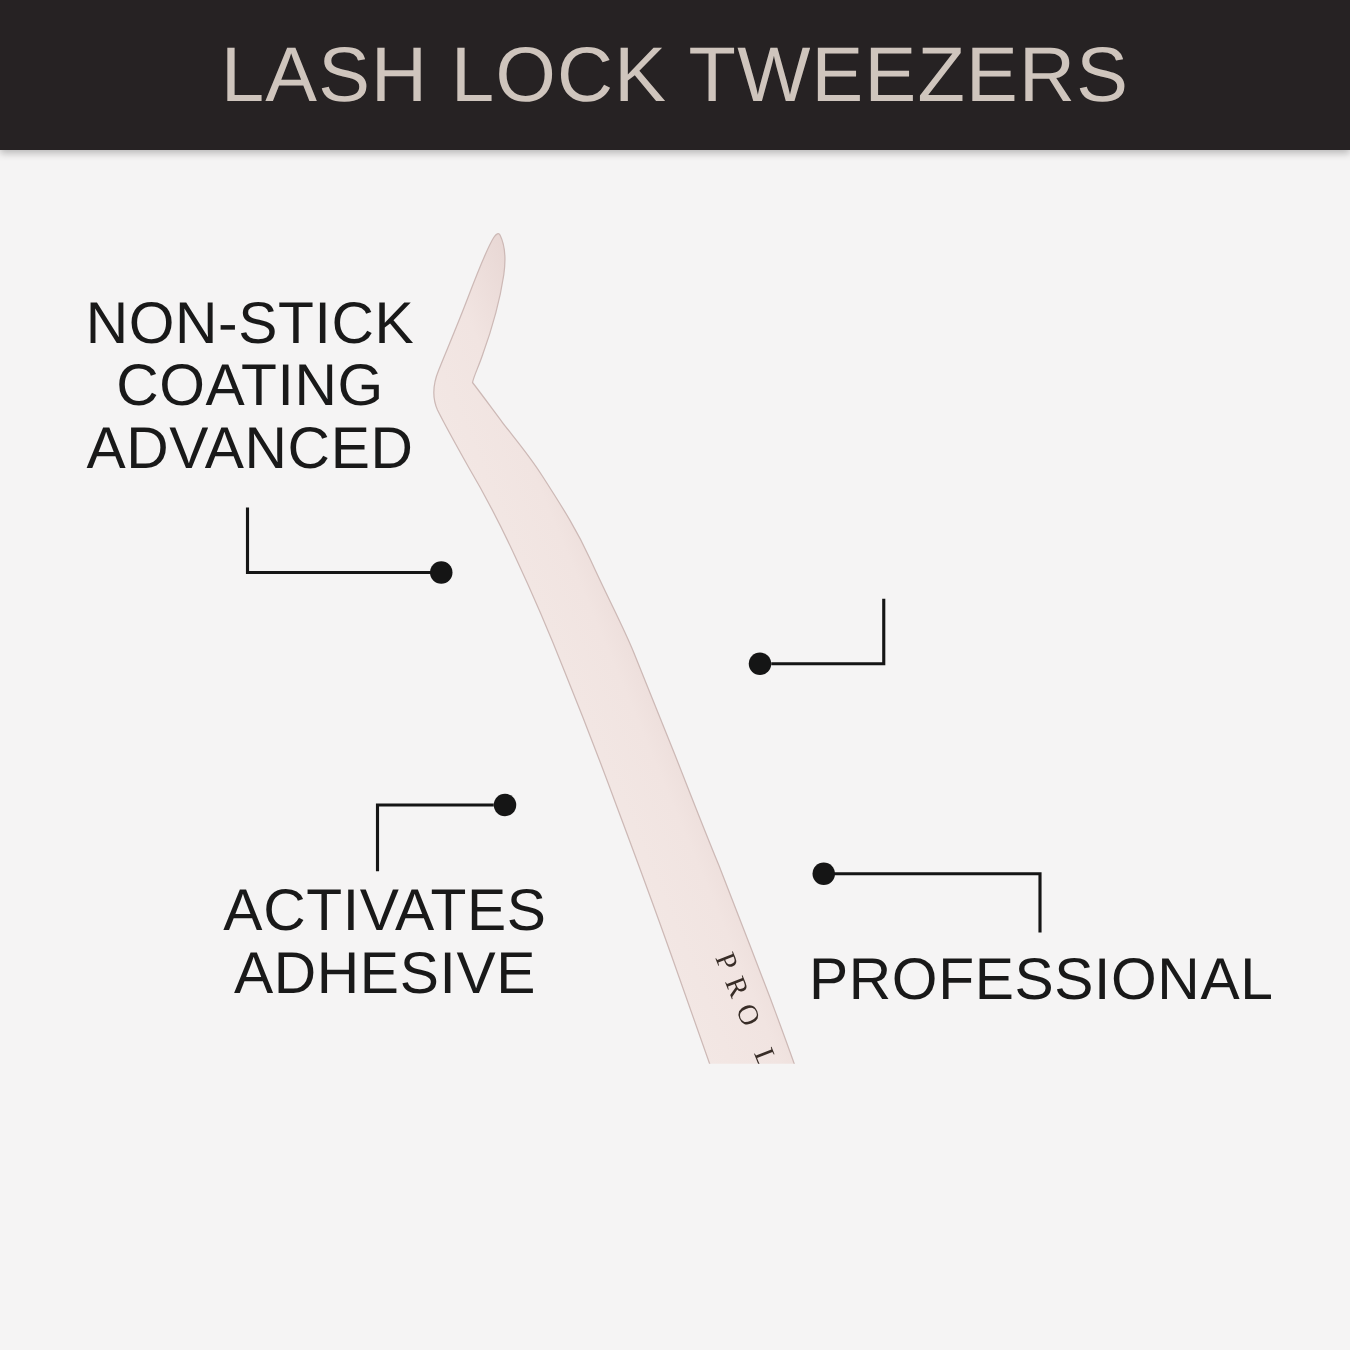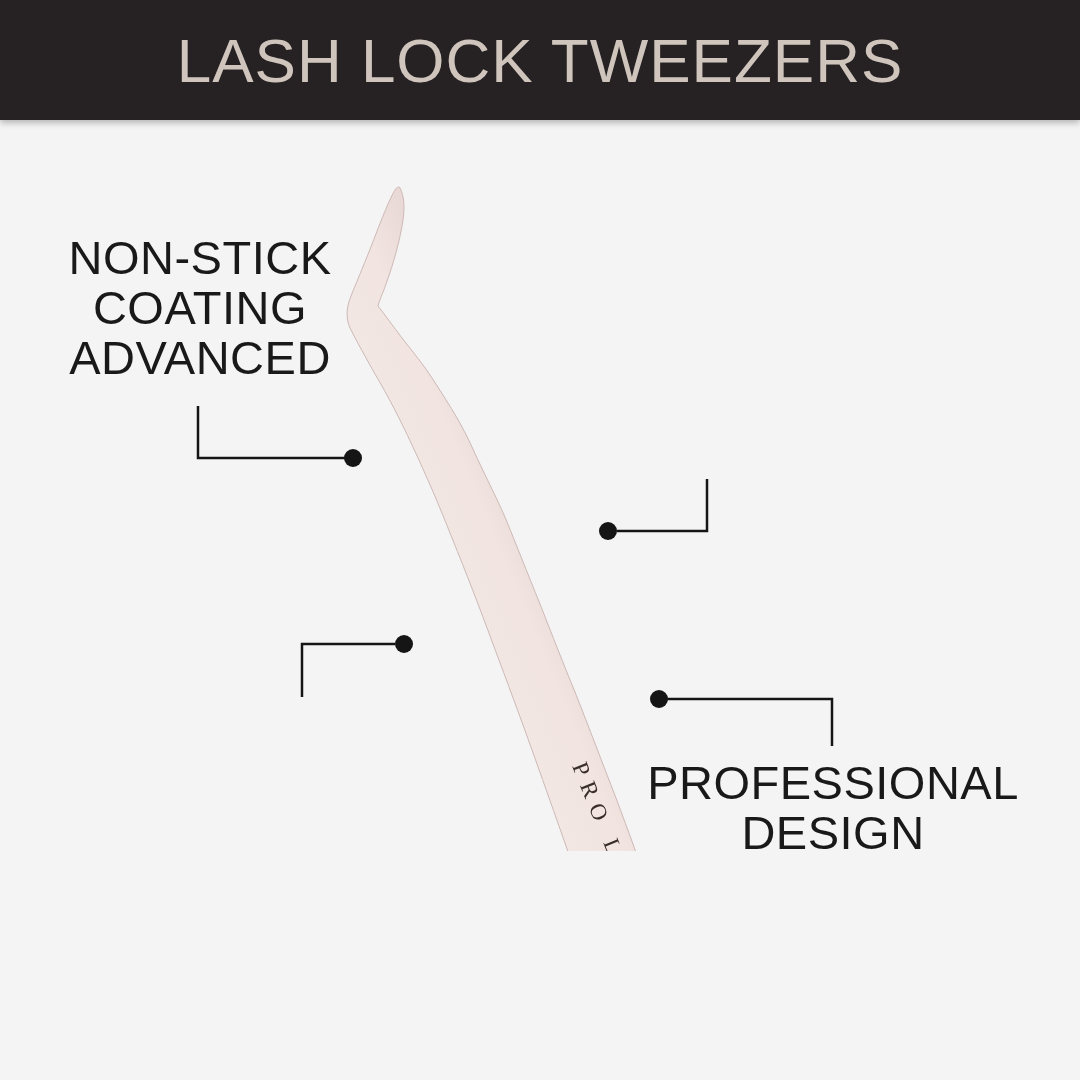--- a/index.html
+++ b/index.html
@@ -115,19 +115,22 @@
     </g>
   </svg>
 
   <div class="label l1">
     <span class="ln">NON-STICK</span>
     <span class="ln">COATING</span>
     <span class="ln">ADVANCED</span>
   </div>
 
 
+  <div class="label l3">
+    <span class="ln">ACTIVATES</span>
+    <span class="ln">ADHESIVE</span>
+  </div>
 
   <div class="label l4">
     <span class="ln">PROFESSIONAL</span>
-    <span class="ln">DESIGN</span>
   </div>
 
 </div>
 
 </body></html>

